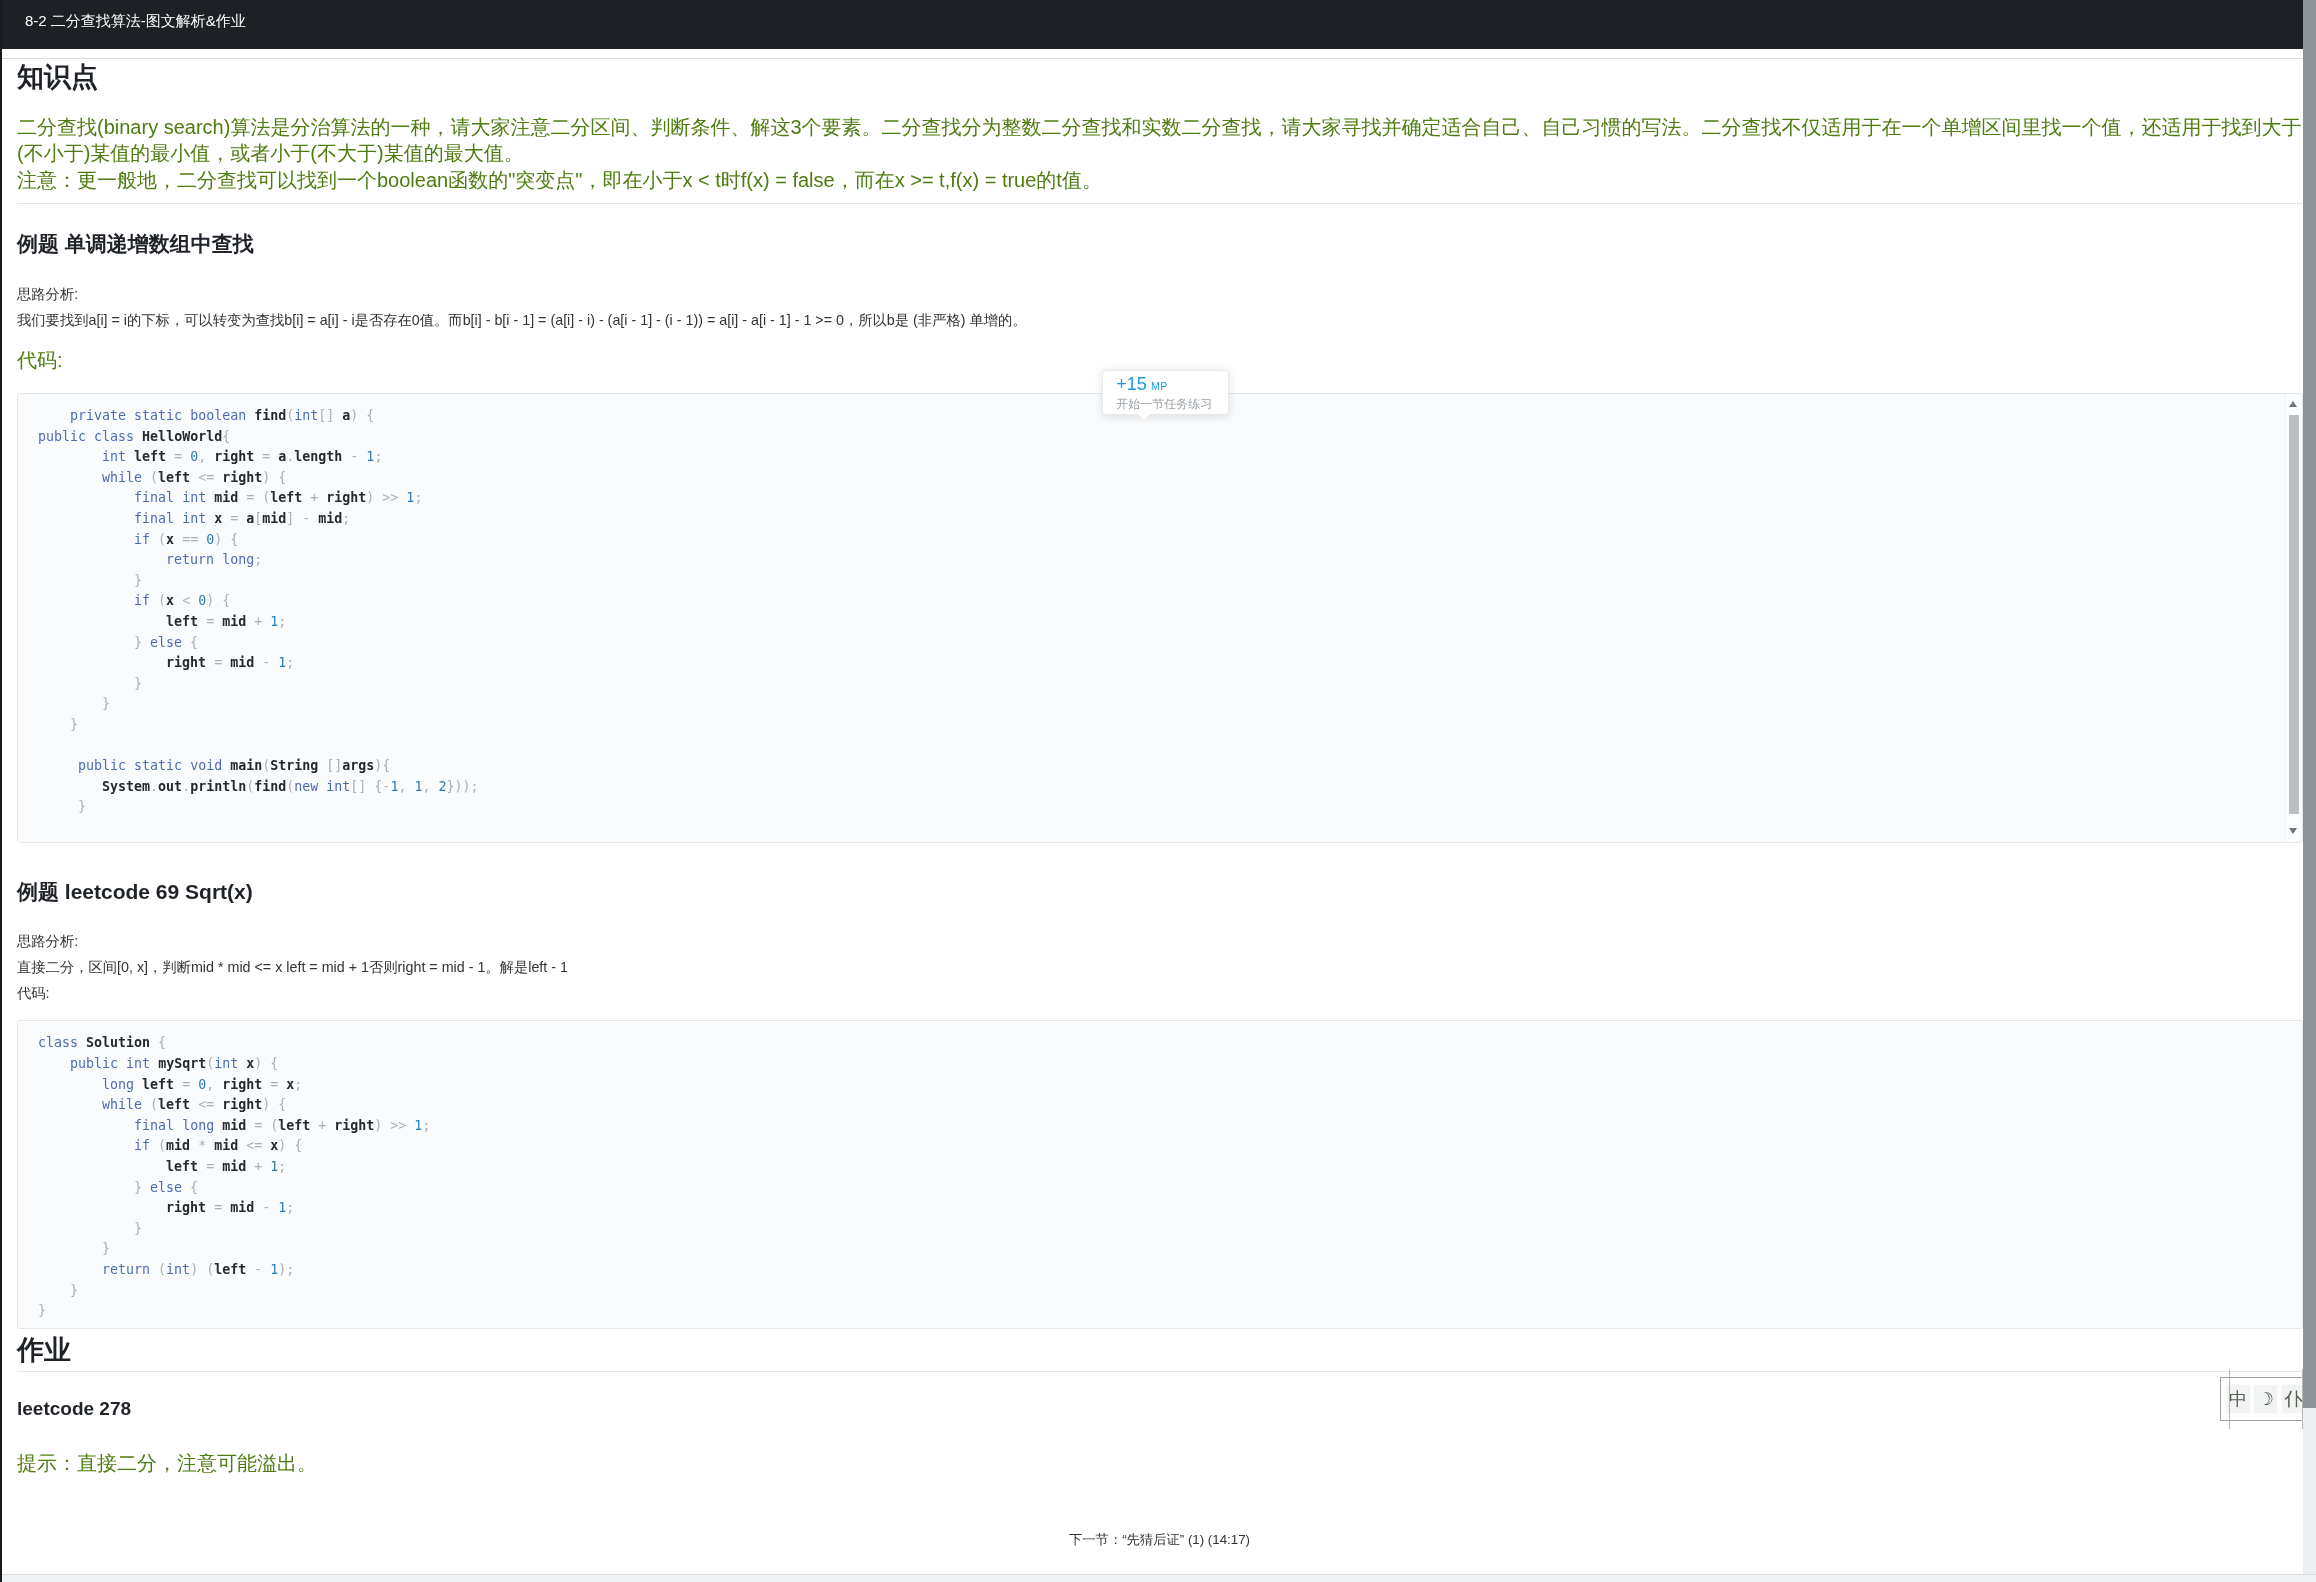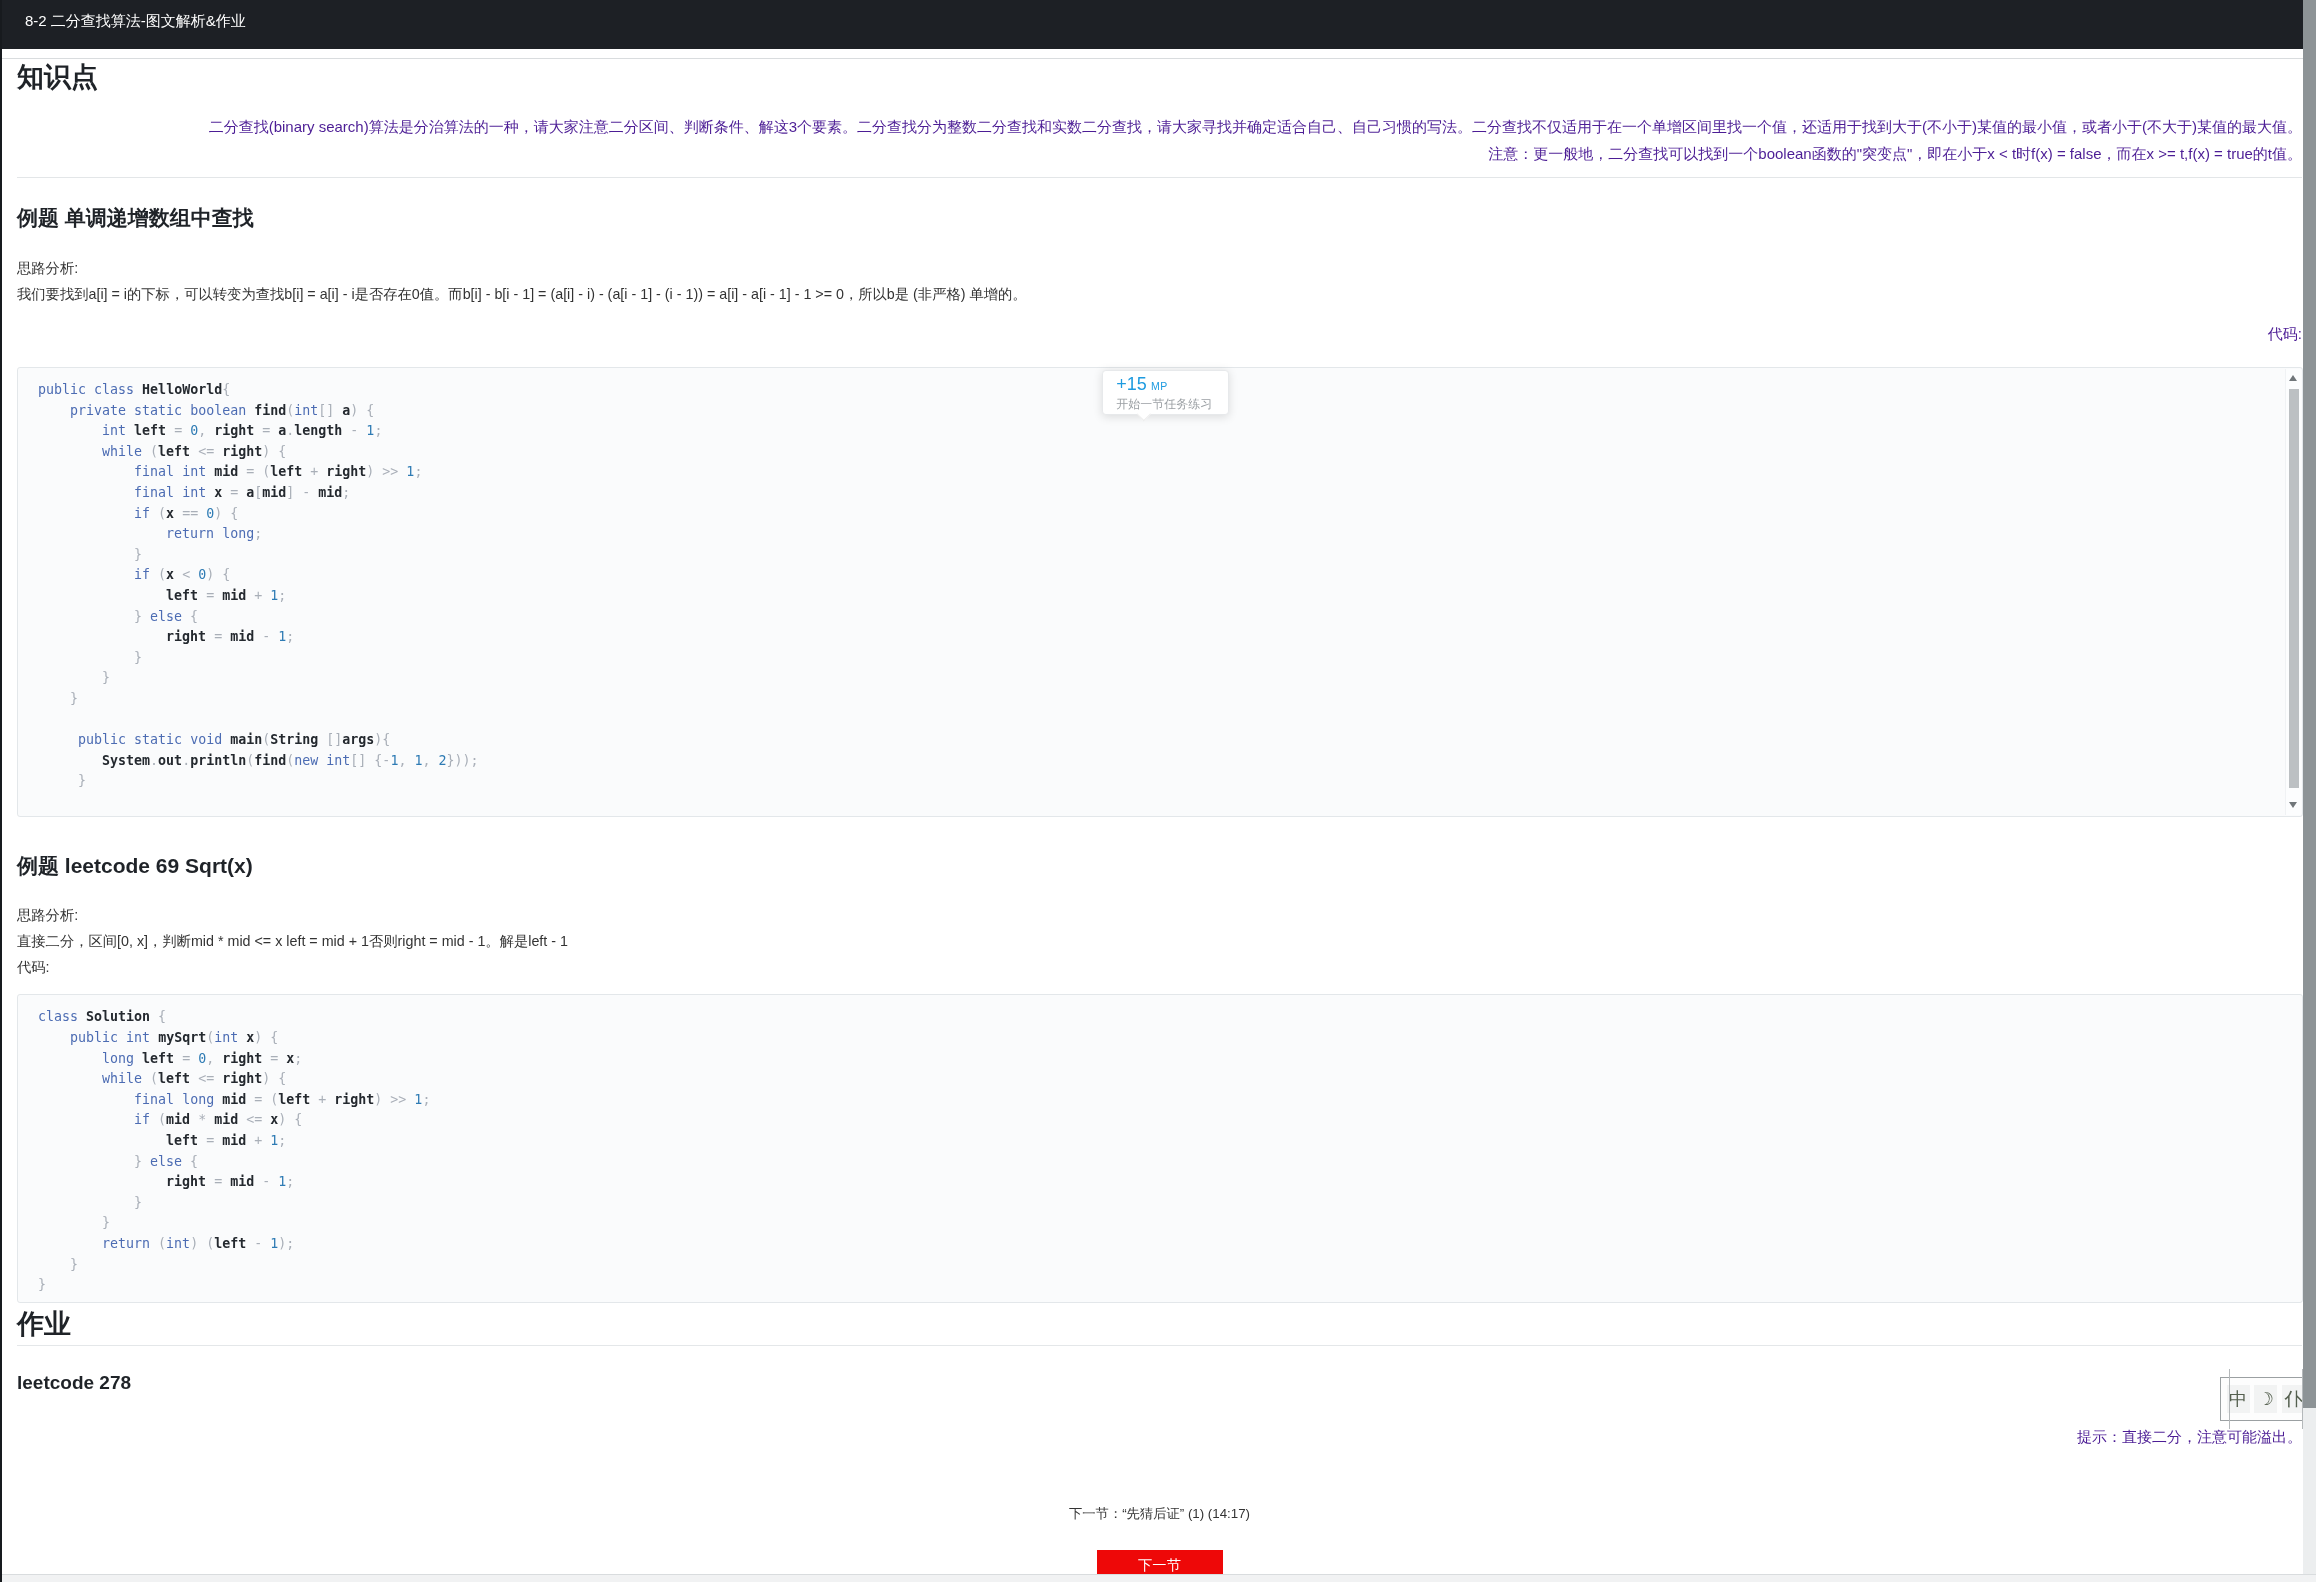--- a/index.html
+++ b/index.html
@@ -11,21 +11,21 @@
     line-height:42px; padding-left:25px; }
   .top-divider { margin-top:8.6px; border-top:1px solid #d9dcde; height:0; }
 
   .main { margin:0 15px 0 17px; }
 
   h1 { font-size:27px; line-height:28.5px; color:#1f2328; margin-top:4.8px; font-weight:bold; }
   h1.hw { margin-top:6.7px; border-bottom:1px solid #e4e7e9; padding-bottom:6.7px; }
   h2 { font-size:21px; line-height:25px; color:#1f2328; margin-top:27px; font-weight:bold; }
   h3 { font-size:19px; line-height:23px; color:#1f2328; margin-top:25px; font-weight:bold; }
 
-  .body-p { font-size:15px; line-height:26px; color:#4c1d95; margin-top:1px;text-align:right; }
+  .body-p { font-size:20px; line-height:26px; color:#4d7c0f; margin-top:1px; }
   .p-first { margin-top:22px; }
   .mt14 { margin-top:13.3px; }
   .hint { margin-top:30px; }
   .pblock { font-size:14.3px; line-height:26px; color:#333333; }
   hr.sep { border:none; border-top:1px solid #e3e6e8; margin-top:10.5px; }
 
   .codeblock { position:relative; margin-top:20px; width:2286px; background:#fafbfc;
     border:1px solid #e3e7ea; border-radius:2.9px; overflow:hidden; }
   .cb1 { height:450px; }
   .cb2 { height:309px; margin-top:14.3px; }
@@ -94,22 +94,22 @@
 
     <h2>例题 单调递增数组中查找</h2>
     <div class="pblock" style="margin-top:25px">
       <div>思路分析:</div>
       <div>我们要找到a[i] = i的下标，可以转变为查找b[i] = a[i] - i是否存在0值。而b[i] - b[i - 1] = (a[i] - i) - (a[i - 1] - (i - 1)) = a[i] - a[i - 1] - 1 &gt;= 0，所以b是 (非严格) 单增的。</div>
     </div>
     <p class="body-p mt14">代码:</p>
 
     <div class="codeblock cb1">
       <div class="codelines">
+          <div class="codeline"><span class="pun">    </span><span class="kw">private</span><span class="pun"> </span><span class="kw">static</span><span class="pun"> </span><span class="kw">boolean</span><span class="pun"> </span><span class="id">find</span><span class="pun">(</span><span class="kw">int</span><span class="pun">[] </span><span class="id">a</span><span class="pun">) {</span></div>
           <div class="codeline"><span class="kw">public</span><span class="pun"> </span><span class="kw">class</span><span class="pun"> </span><span class="id">HelloWorld</span><span class="pun">{</span></div>
-          <div class="codeline"><span class="pun">    </span><span class="kw">private</span><span class="pun"> </span><span class="kw">static</span><span class="pun"> </span><span class="kw">boolean</span><span class="pun"> </span><span class="id">find</span><span class="pun">(</span><span class="kw">int</span><span class="pun">[] </span><span class="id">a</span><span class="pun">) {</span></div>
           <div class="codeline"><span class="pun">        </span><span class="kw">int</span><span class="pun"> </span><span class="id">left</span><span class="pun"> = </span><span class="num">0</span><span class="pun">, </span><span class="id">right</span><span class="pun"> = </span><span class="id">a</span><span class="pun">.</span><span class="id">length</span><span class="pun"> - </span><span class="num">1</span><span class="pun">;</span></div>
           <div class="codeline"><span class="pun">        </span><span class="kw">while</span><span class="pun"> (</span><span class="id">left</span><span class="pun"> &lt;= </span><span class="id">right</span><span class="pun">) {</span></div>
           <div class="codeline"><span class="pun">            </span><span class="kw">final</span><span class="pun"> </span><span class="kw">int</span><span class="pun"> </span><span class="id">mid</span><span class="pun"> = (</span><span class="id">left</span><span class="pun"> + </span><span class="id">right</span><span class="pun">) &gt;&gt; </span><span class="num">1</span><span class="pun">;</span></div>
           <div class="codeline"><span class="pun">            </span><span class="kw">final</span><span class="pun"> </span><span class="kw">int</span><span class="pun"> </span><span class="id">x</span><span class="pun"> = </span><span class="id">a</span><span class="pun">[</span><span class="id">mid</span><span class="pun">] - </span><span class="id">mid</span><span class="pun">;</span></div>
           <div class="codeline"><span class="pun">            </span><span class="kw">if</span><span class="pun"> (</span><span class="id">x</span><span class="pun"> == </span><span class="num">0</span><span class="pun">) {</span></div>
           <div class="codeline"><span class="pun">                </span><span class="kw">return</span><span class="pun"> </span><span class="kw">long</span><span class="pun">;</span></div>
           <div class="codeline"><span class="pun">            }</span></div>
           <div class="codeline"><span class="pun">            </span><span class="kw">if</span><span class="pun"> (</span><span class="id">x</span><span class="pun"> &lt; </span><span class="num">0</span><span class="pun">) {</span></div>
           <div class="codeline"><span class="pun">                </span><span class="id">left</span><span class="pun"> = </span><span class="id">mid</span><span class="pun"> + </span><span class="num">1</span><span class="pun">;</span></div>
           <div class="codeline"><span class="pun">            } </span><span class="kw">else</span><span class="pun"> {</span></div>

